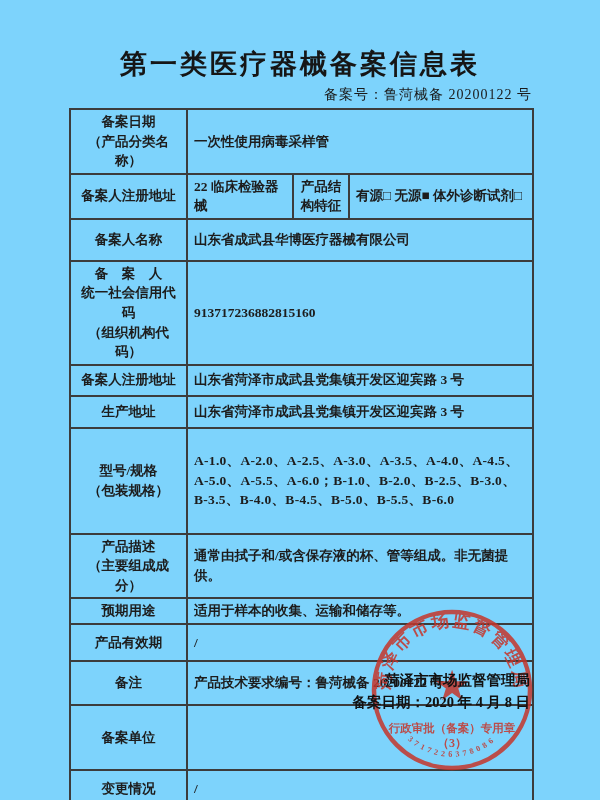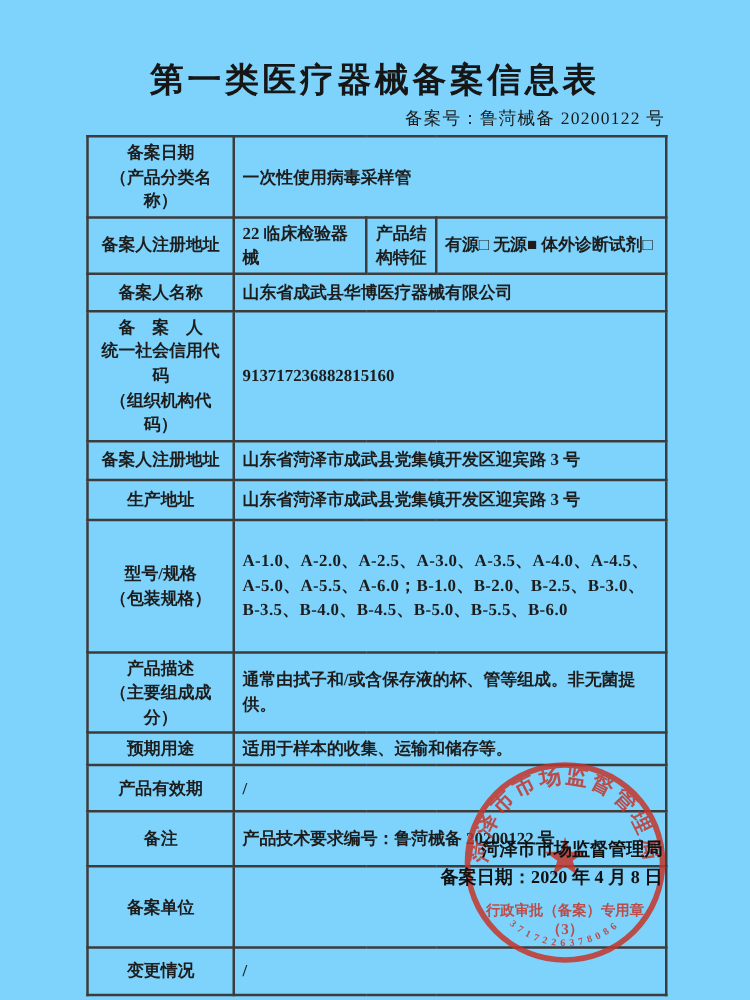--- a/index.html
+++ b/index.html
@@ -90,21 +90,21 @@
 
     <tr style="height:44px">
       <td class="lbl">备案人注册地址</td>
       <td class="val" style="white-space:pre-line">22 临床检验器
 械</td>
       <td class="lbl">产品结
 构特征</td>
       <td class="val">有源□ 无源■ 体外诊断试剂□</td>
     </tr>
 
-    <tr style="height:30px">
+    <tr style="height:42px">
       <td class="lbl">备案人名称</td>
       <td class="val" colspan="3">山东省成武县华博医疗器械有限公司</td>
     </tr>
 
     <tr style="height:60px">
       <td class="lbl">备　案　人
 统一社会信用代码
 （组织机构代码）</td>
       <td class="val" colspan="3">913717236882815160</td>
     </tr>

